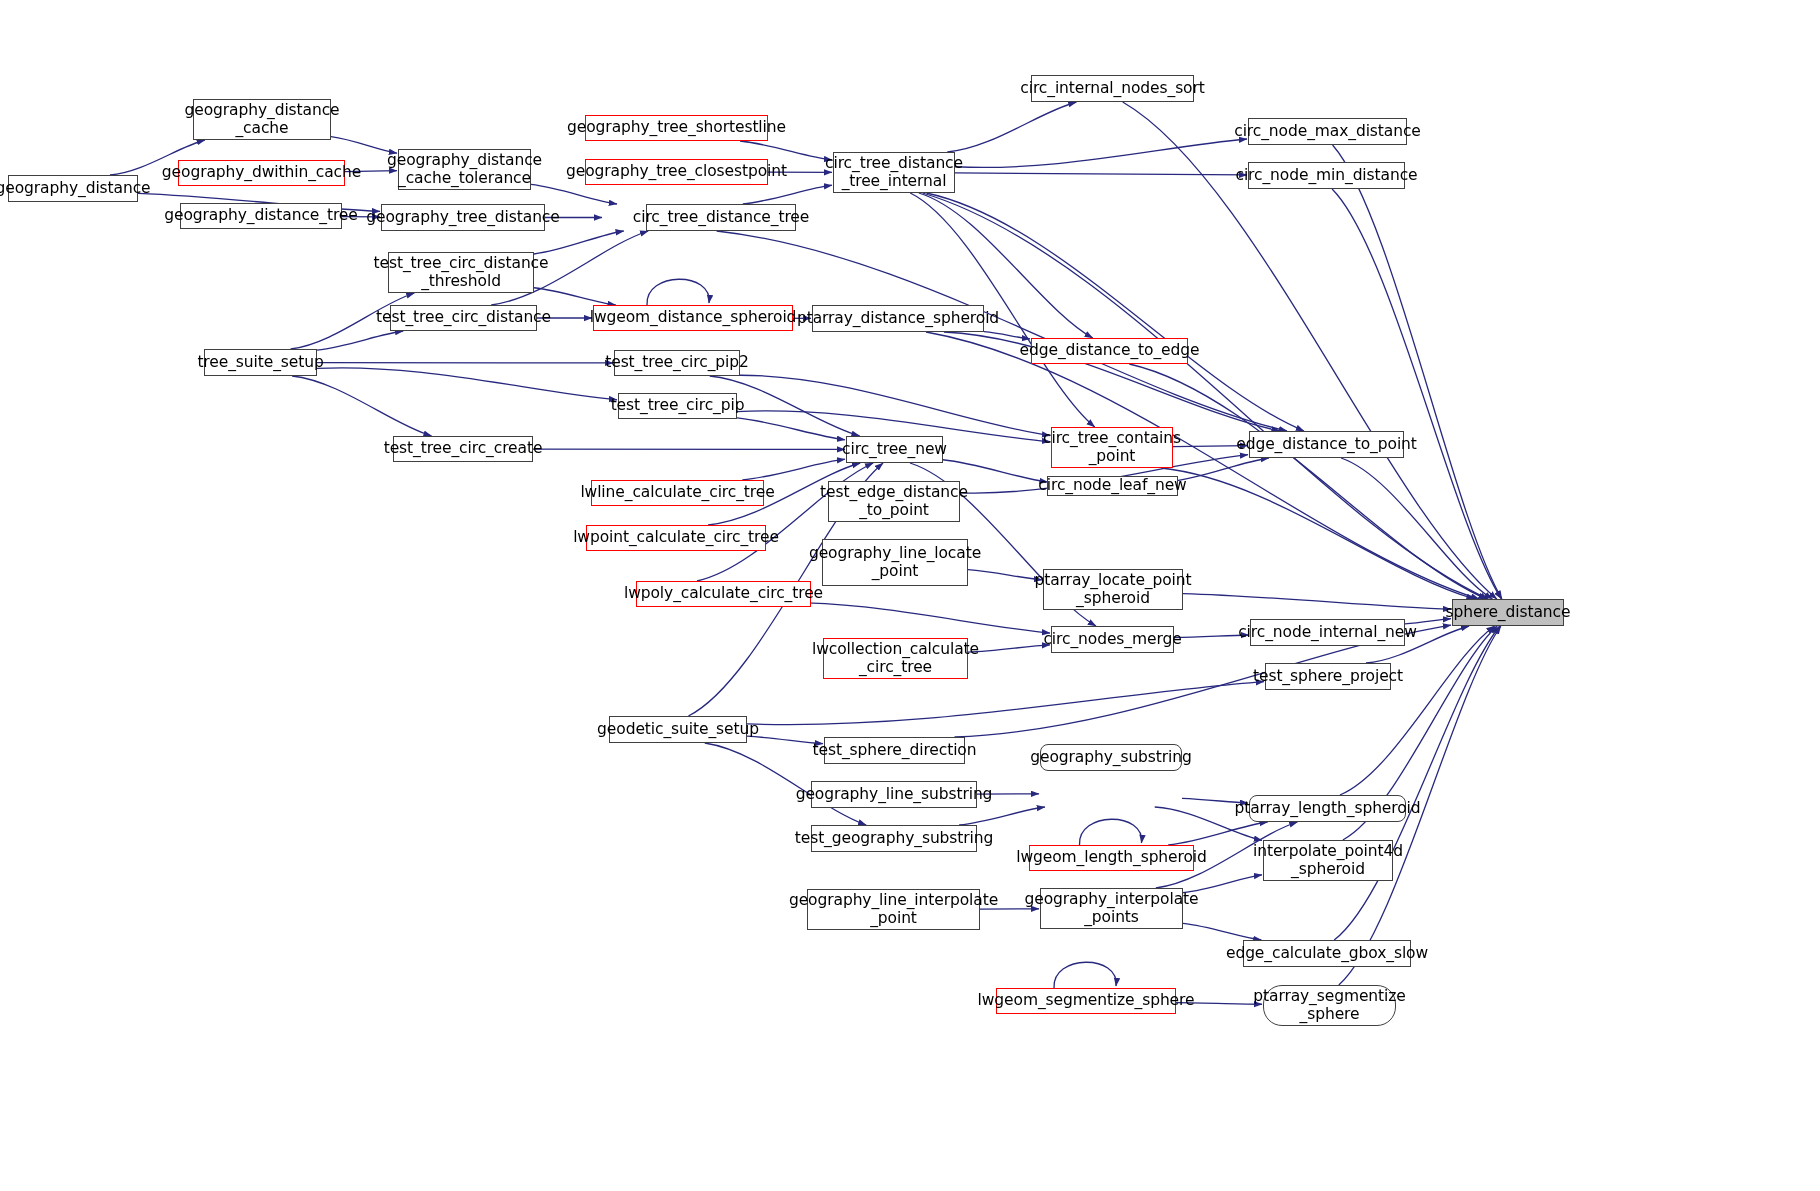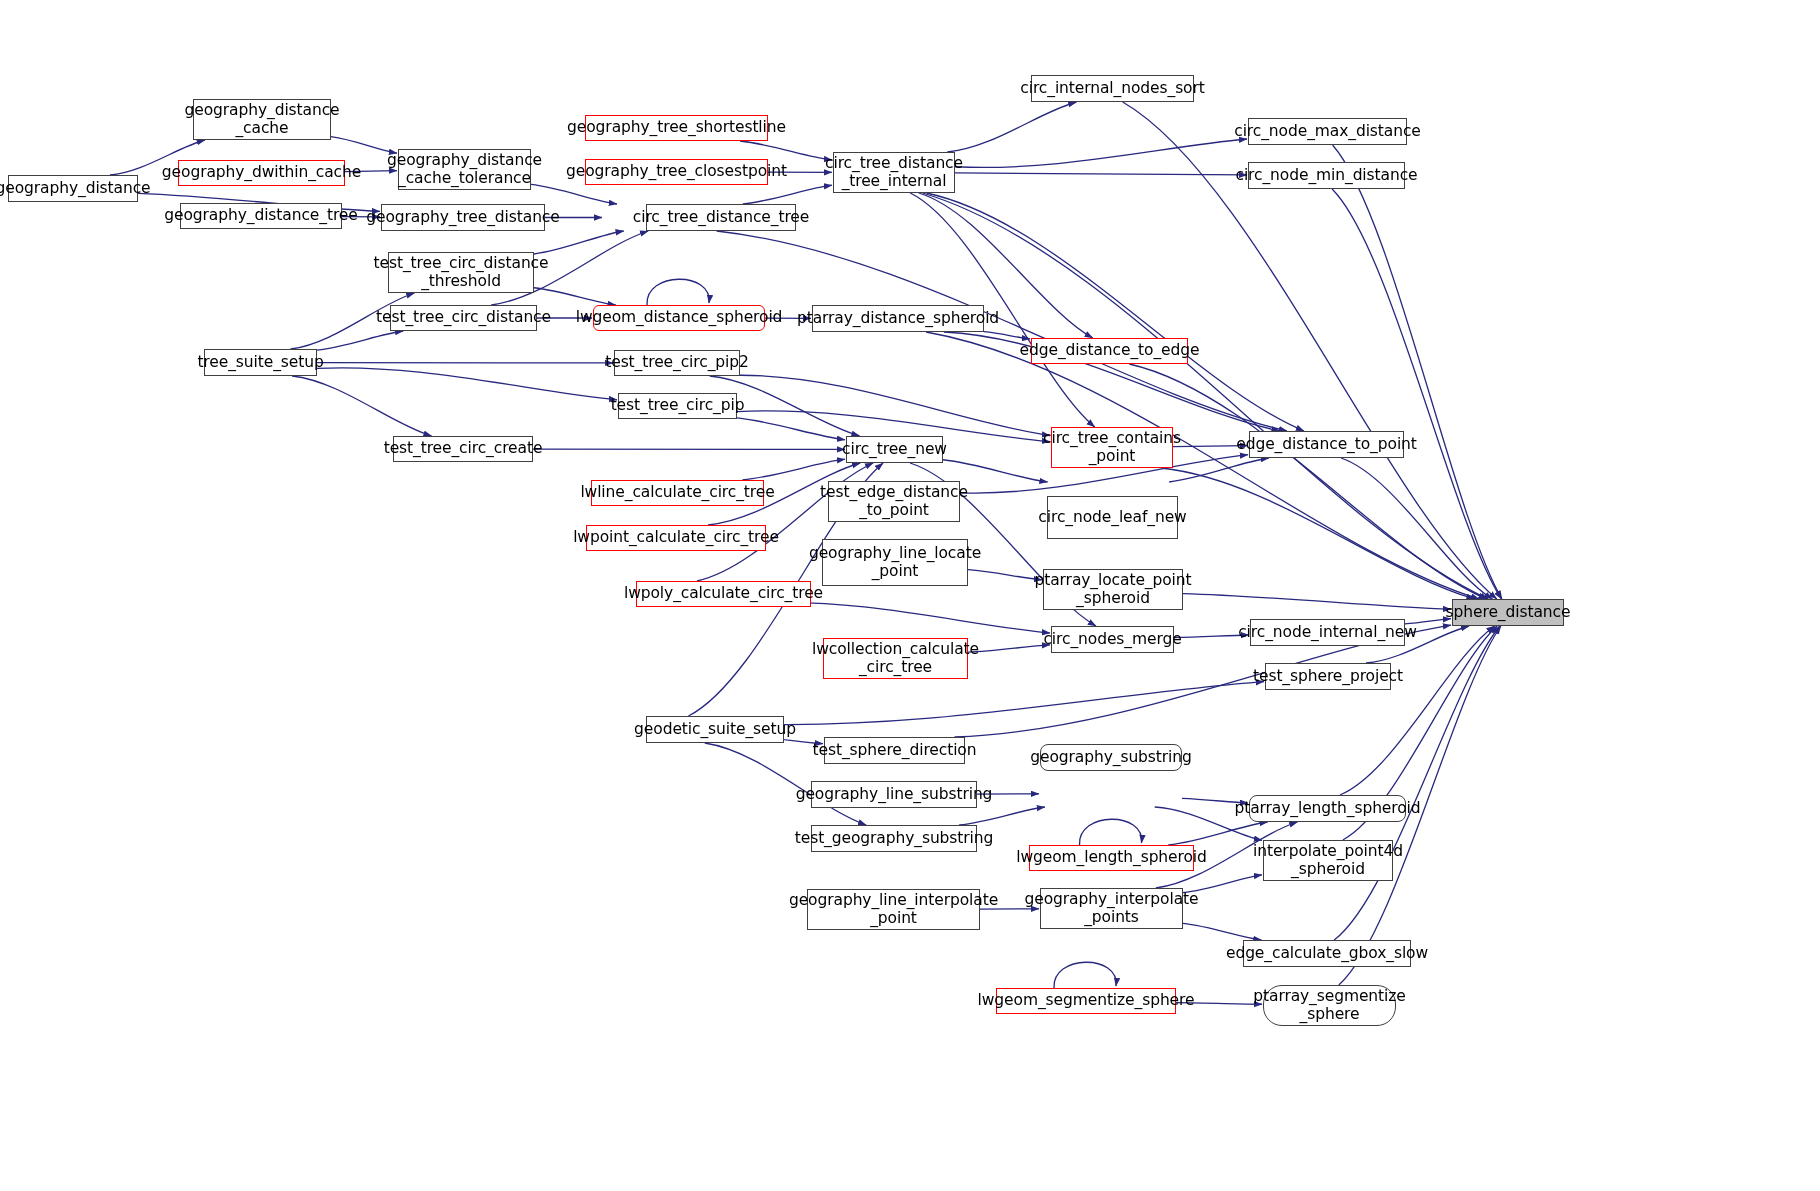--- a/index.html
+++ b/index.html
@@ -115,48 +115,48 @@
 _cache_tolerance</div>
       <div class="node" style="left: 381px; top: 204px; width: 164px; height: 27px;">geography_tree_distance</div>
       <div class="node" style="left: 388px; top: 252px; width: 146px; height: 41px;">test_tree_circ_distance
 _threshold</div>
       <div class="node" style="left: 390px; top: 305px; width: 147px; height: 26px;">test_tree_circ_distance</div>
       <div class="node" style="left: 204px; top: 349px; width: 113px; height: 27px;">tree_suite_setup</div>
       <div class="node" style="left: 393px; top: 436px; width: 140px; height: 26px;">test_tree_circ_create</div>
       <div class="node red" style="left: 585px; top: 115px; width: 183px; height: 26px;">geography_tree_shortestline</div>
       <div class="node red" style="left: 585px; top: 159px; width: 183px; height: 26px;">geography_tree_closestpoint</div>
       <div class="node" style="left: 603px; top: 204px; width: 150px; height: 27px; margin-left: 43px;">circ_tree_distance_tree</div>
-      <div class="node red" style="left: 593px; top: 305px; width: 172px; height: 26px; border-radius: 6px;">lwgeom_distance_spheroid</div>
+      <div class="node red" style="left: 593px; top: 305px; width: 200px; height: 26px;">lwgeom_distance_spheroid</div>
       <div class="node" style="left: 614px; top: 350px; width: 126px; height: 26px;">test_tree_circ_pip2</div>
       <div class="node" style="left: 618px; top: 393px; width: 119px; height: 26px;">test_tree_circ_pip</div>
       <div class="node" style="left: 846px; top: 436px; width: 97px; height: 27px;">circ_tree_new</div>
       <div class="node red" style="left: 591px; top: 480px; width: 173px; height: 26px;">lwline_calculate_circ_tree</div>
       <div class="node red" style="left: 586px; top: 525px; width: 180px; height: 26px;">lwpoint_calculate_circ_tree</div>
       <div class="node red" style="left: 590px; top: 581px; width: 175px; height: 26px; margin-left: 46px;">lwpoly_calculate_circ_tree</div>
       <div class="node" style="left: 828px; top: 481px; width: 132px; height: 41px;">test_edge_distance
 _to_point</div>
       <div class="node" style="left: 822px; top: 539px; width: 146px; height: 47px;">geography_line_locate
 _point</div>
       <div class="node red" style="left: 823px; top: 638px; width: 145px; height: 41px;">lwcollection_calculate
 _circ_tree</div>
-      <div class="node" style="left: 609px; top: 716px; width: 138px; height: 27px; margin-left: 37px;">geodetic_suite_setup</div>
+      <div class="node" style="left: 609px; top: 716px; width: 138px; height: 27px;">geodetic_suite_setup</div>
       <div class="node" style="left: 824px; top: 737px; width: 141px; height: 27px;">test_sphere_direction</div>
       <div class="node" style="left: 811px; top: 781px; width: 166px; height: 27px;">geography_line_substring</div>
       <div class="node" style="left: 811px; top: 825px; width: 166px; height: 27px;">test_geography_substring</div>
       <div class="node" style="left: 807px; top: 889px; width: 173px; height: 41px;">geography_line_interpolate
 _point</div>
       <div class="node red" style="left: 996px; top: 988px; width: 180px; height: 26px;">lwgeom_segmentize_sphere</div>
       <div class="node" style="left: 833px; top: 152px; width: 122px; height: 41px;">circ_tree_distance
 _tree_internal</div>
       <div class="node" style="left: 1031px; top: 75px; width: 163px; height: 27px;">circ_internal_nodes_sort</div>
       <div class="node" style="left: 812px; top: 305px; width: 172px; height: 27px;">ptarray_distance_spheroid</div>
       <div class="node red" style="left: 1031px; top: 338px; width: 157px; height: 26px;">edge_distance_to_edge</div>
       <div class="node red" style="left: 1051px; top: 427px; width: 122px; height: 41px;">circ_tree_contains
 _point</div>
-      <div class="node" style="left: 1047px; top: 496px; width: 131px; height: 43px;">circ_node_leaf_new</div>
+      <div class="node" style="left: 1047px; top: 476px; width: 131px; height: 20px;">circ_node_leaf_new</div>
       <div class="node" style="left: 1043px; top: 569px; width: 140px; height: 41px;">ptarray_locate_point
 _spheroid</div>
       <div class="node" style="left: 1051px; top: 626px; width: 123px; height: 27px;">circ_nodes_merge</div>
       <div class="node" style="left: 1040px; top: 744px; width: 142px; height: 27px; border-radius: 8px;">geography_substring</div>
       <div class="node red" style="left: 1029px; top: 845px; width: 165px; height: 26px;">lwgeom_length_spheroid</div>
       <div class="node" style="left: 1040px; top: 888px; width: 143px; height: 41px;">geography_interpolate
 _points</div>
       <div class="node" style="left: 1248px; top: 118px; width: 159px; height: 27px;">circ_node_max_distance</div>
       <div class="node" style="left: 1248px; top: 162px; width: 157px; height: 27px;">circ_node_min_distance</div>
       <div class="node" style="left: 1249px; top: 431px; width: 155px; height: 27px;">edge_distance_to_point</div>

